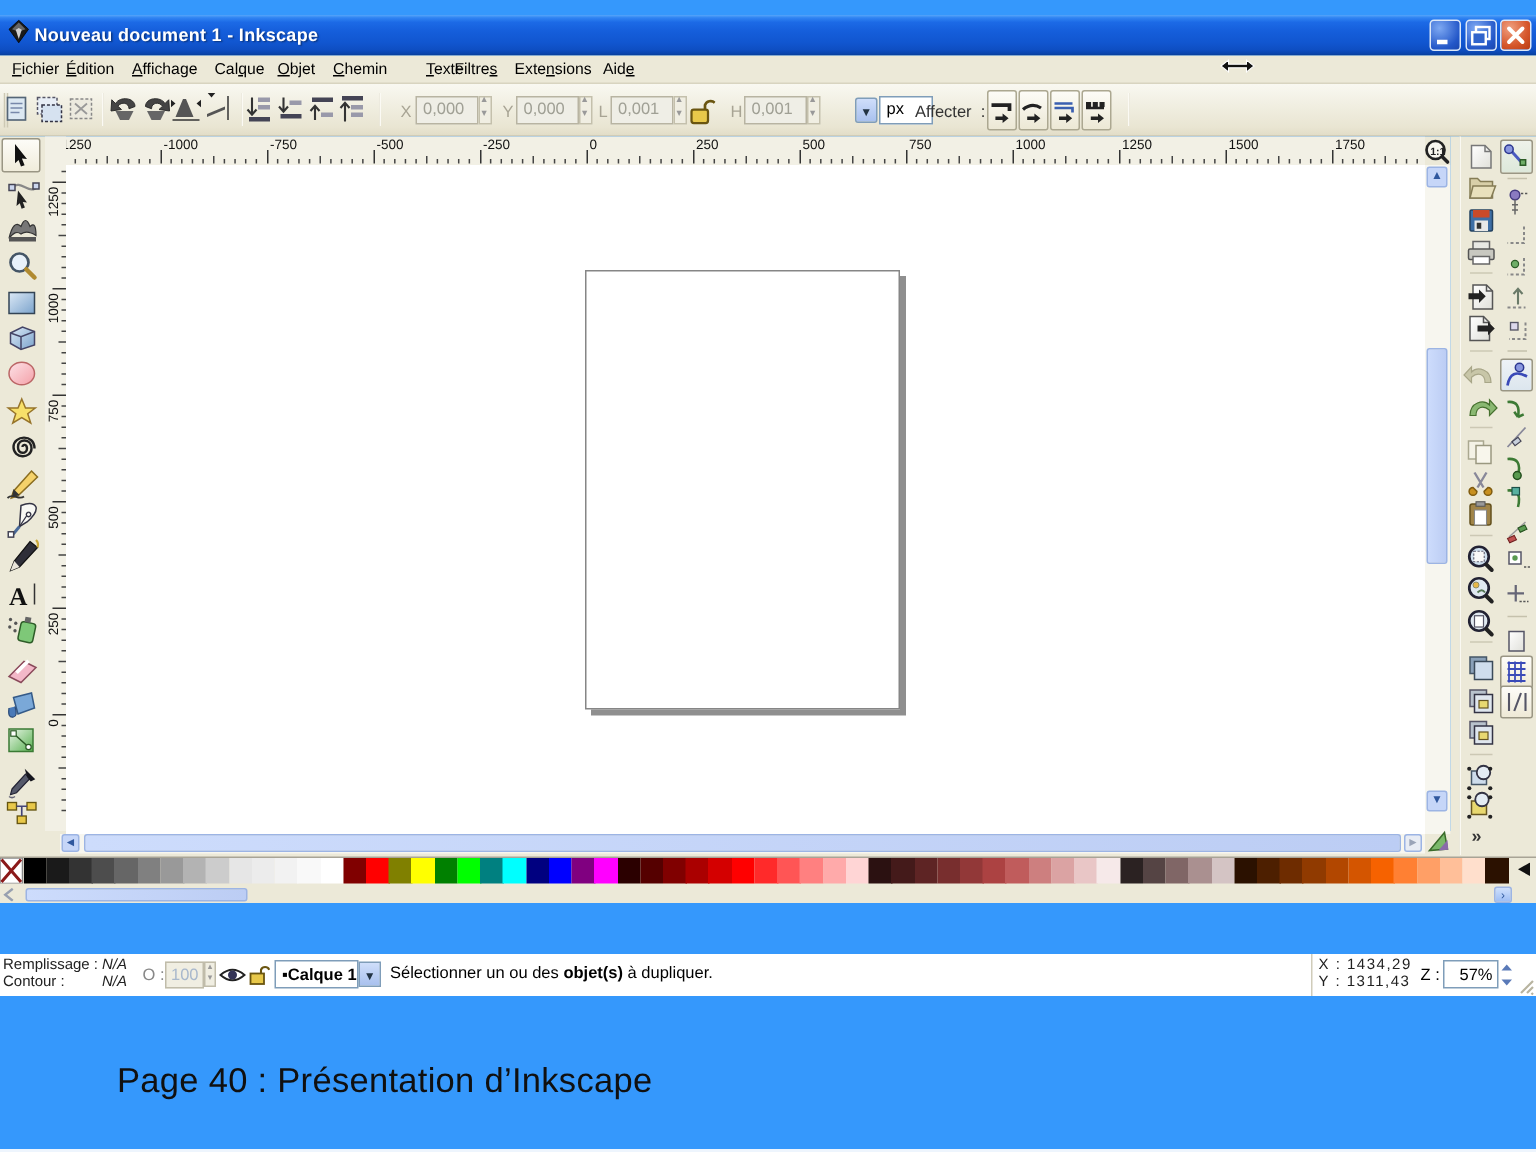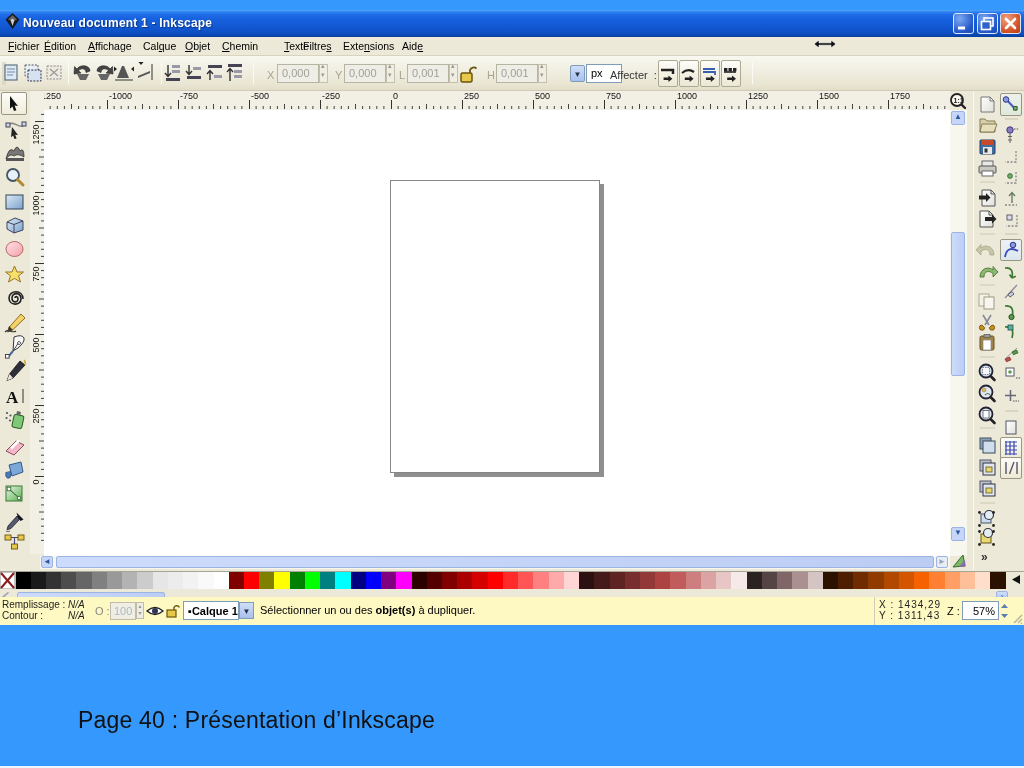--- a/index.html
+++ b/index.html
@@ -58,21 +58,21 @@
 
   
   #rtools { left:967px; top:91px; width:57px; height:479px; background:#ece9d8; }
 
   
   #palette { left:0; top:571px; width:1024px; height:18px; background:#ece9d8; border-top:1px solid #a8a496; }
   #palette-scroll { left:0; top:591px; width:1024px; height:11px; }
   #palette i { position:absolute; top:0; height:17px; display:block; }
 
   
-  #statusbar { left:0; top:597px; width:1024px; height:28px; background:#fef9c3; font-size:11px; }
+  #statusbar { left:0; top:636px; width:1024px; height:28px; background:#ffffff; font-size:11px; }
 
   
   #slidetext { left:78px; top:707px; font-size:23px; color:#101010; letter-spacing:0.2px; }
   #bottomstrip { left:0; top:766px; width:1024px; height:2px; background:#eef5fd; }
 </style>
 </head>
 <body>
   <div class="abs" id="titlebar"></div>
   <div class="abs" id="titletext">Nouveau document 1 - Inkscape</div>
   <svg class="abs" style="left:5px;top:13px" width="15" height="16">

